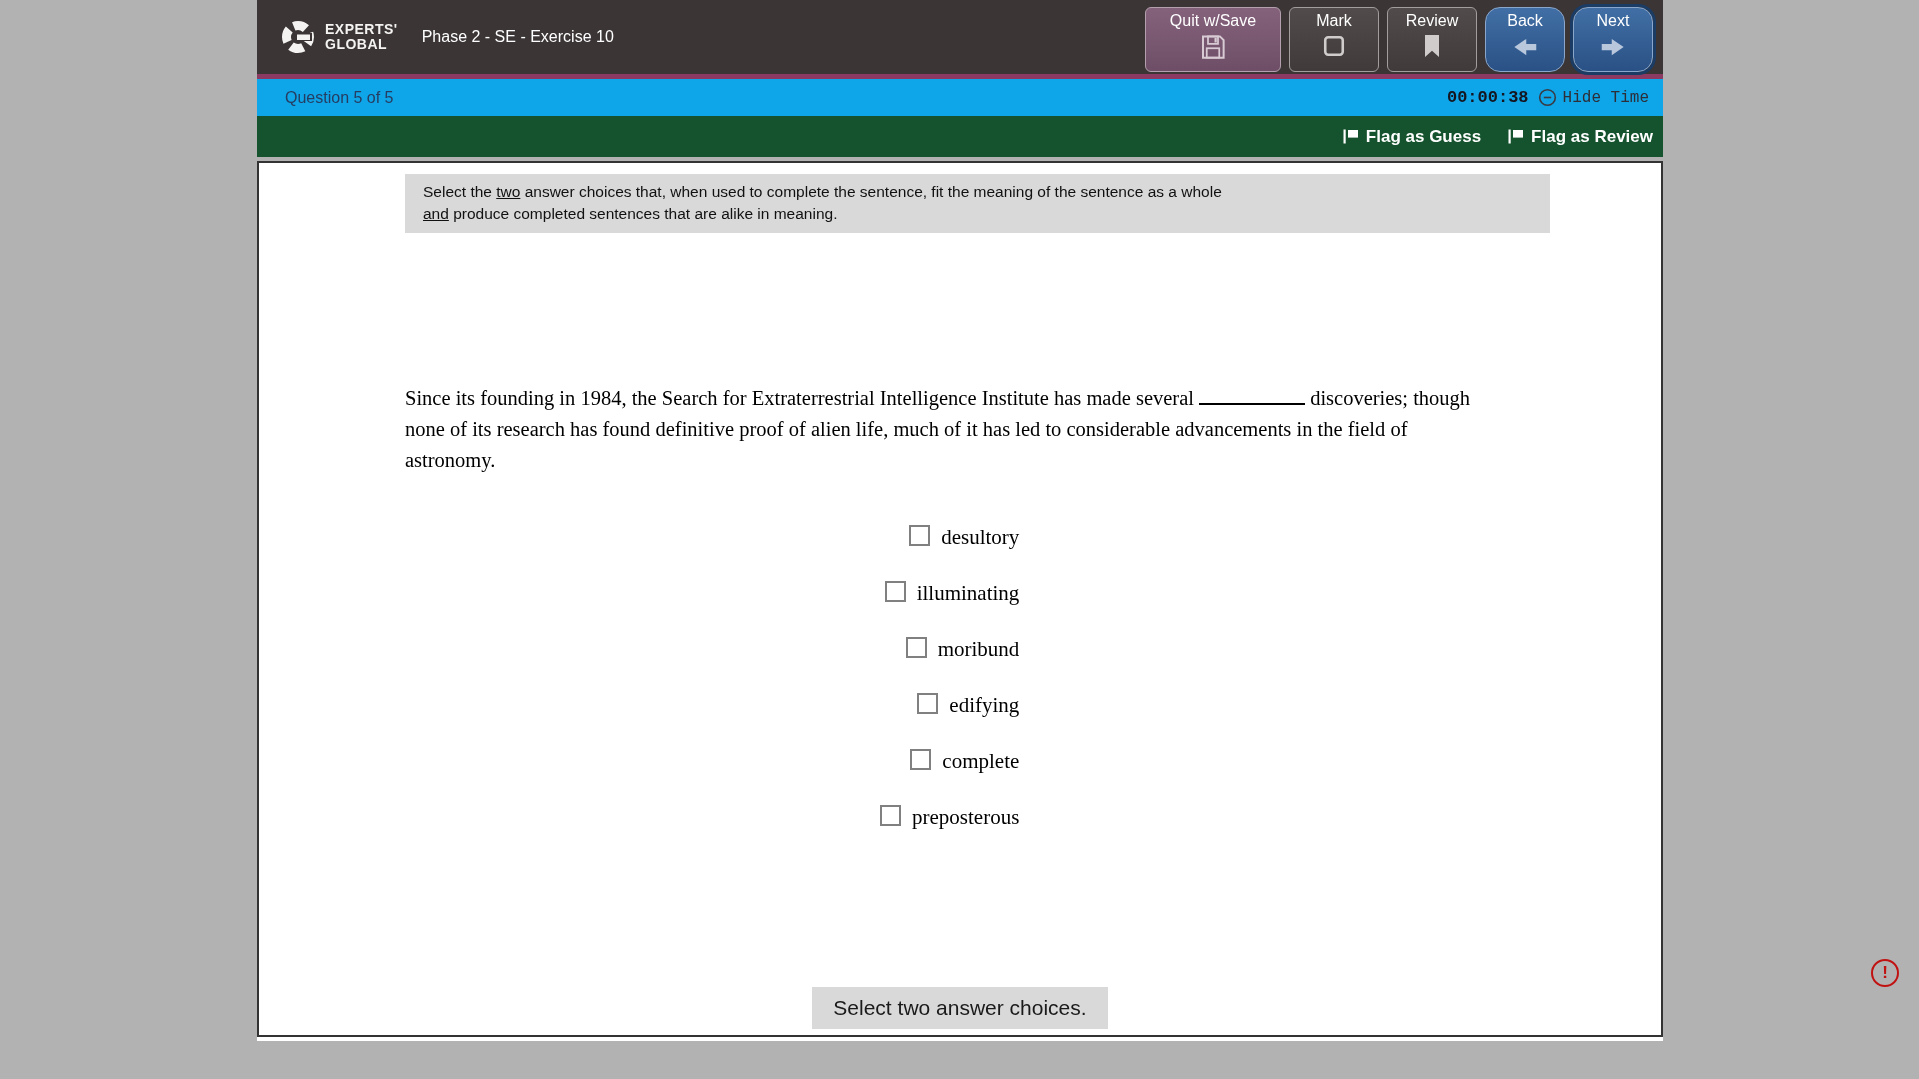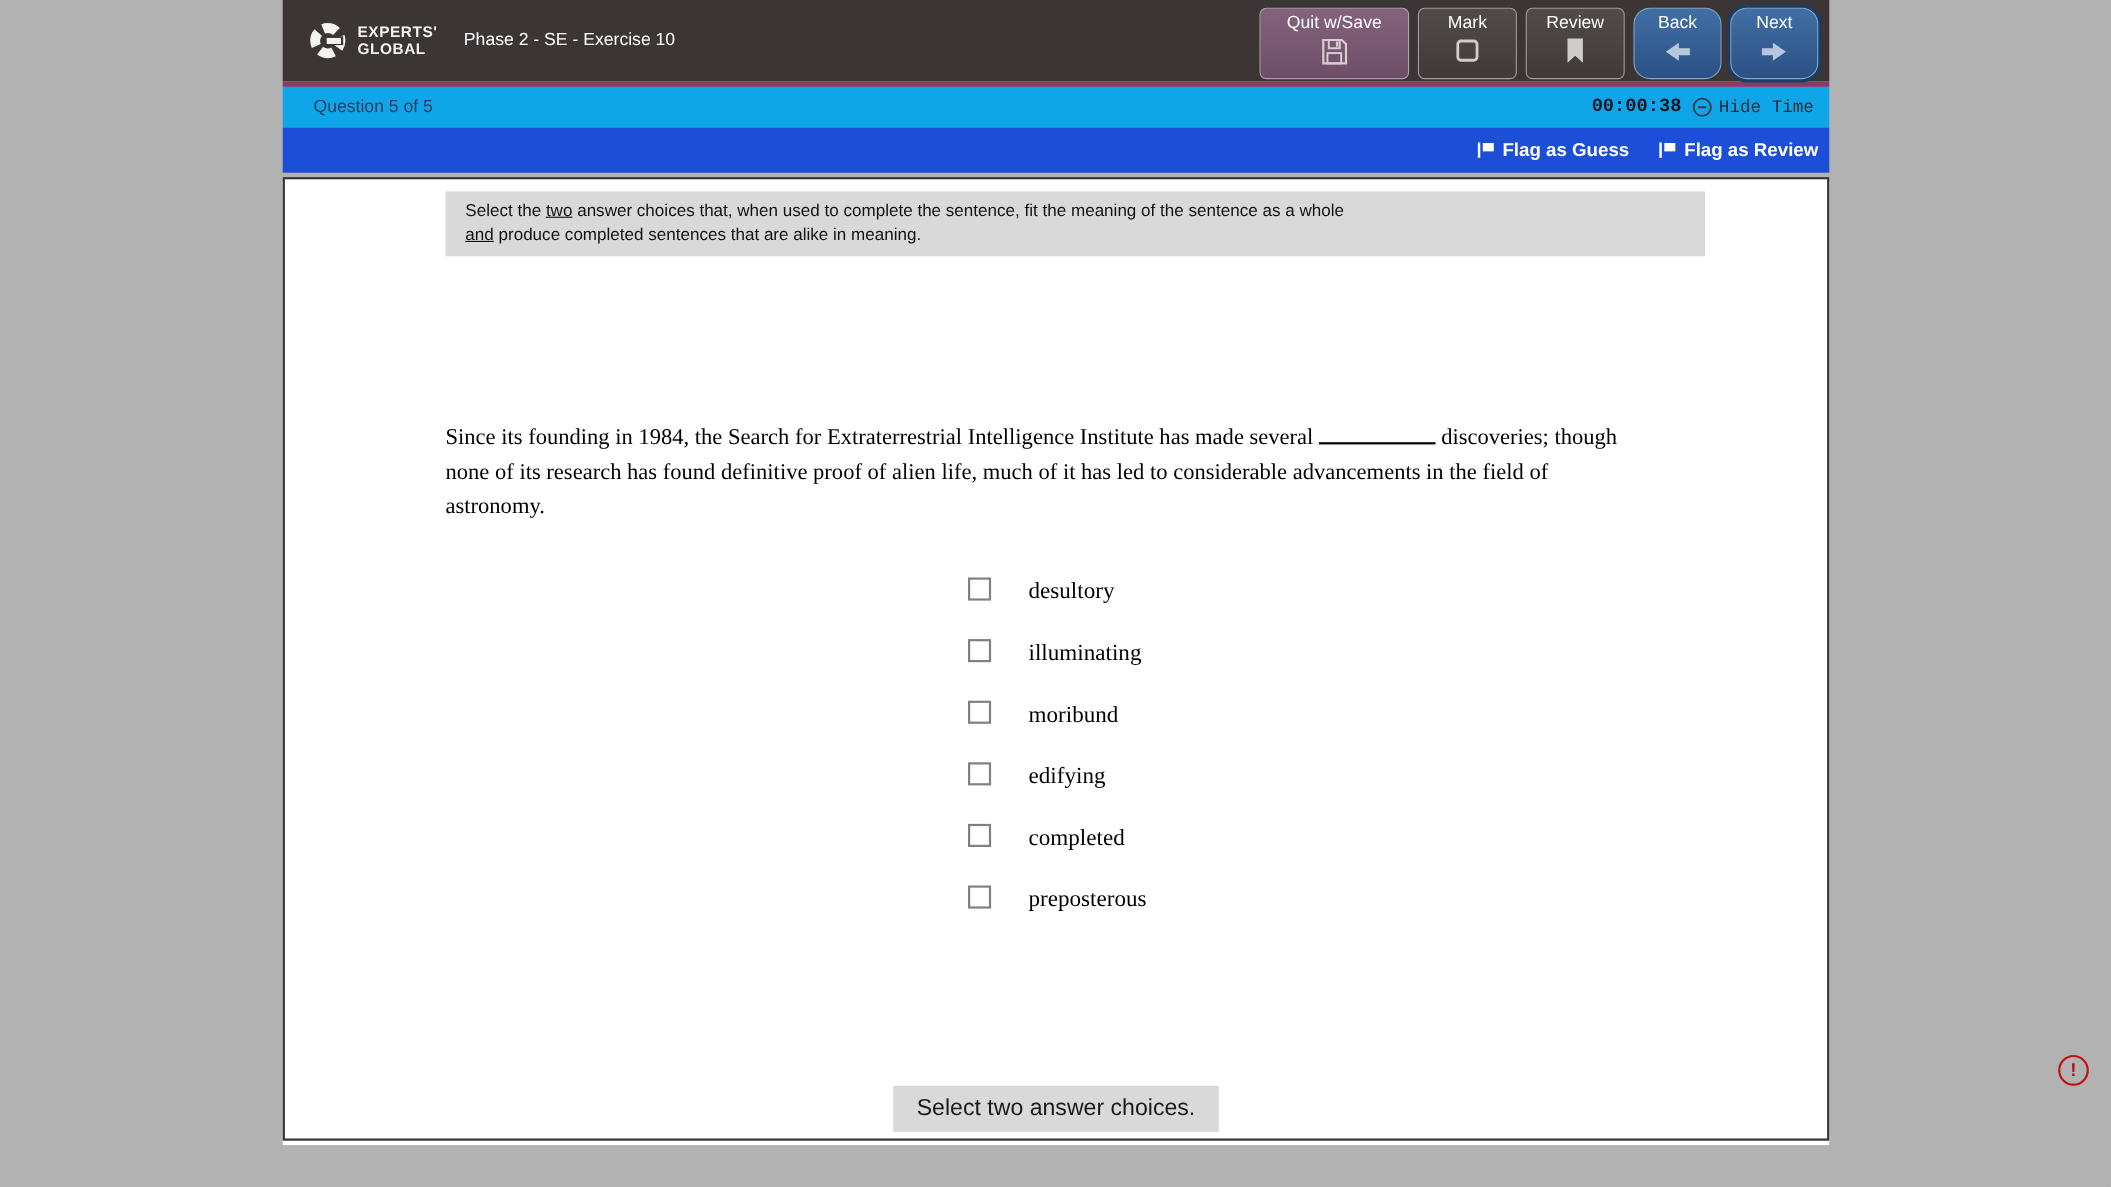--- a/index.html
+++ b/index.html
@@ -24,31 +24,31 @@
   .maroon-line { height:5px; background:#8c3a62; }
 
   
   .pinkbar { height:37px; background:#0ea5e9; display:flex; align-items:center; padding:0 14px 0 28px; }
   .q-progress { color:#263d61; font-size:16px; }
   .pink-right { margin-left:auto; display:flex; align-items:center; gap:9px;font-family:Liberation Mono, monospace; }
   .timer { font-size:17px; font-weight:bold; color:#15151f; }
   .hide-time { font-size:16px; color:#2e2e36; display:flex; align-items:center; gap:6px; cursor:pointer; }
 
   
-  .bluebar { height:41px; background:#1d4ed8; display:flex; align-items:center; justify-content:flex-end; gap:26px; padding-right:10px; }
+  .bluebar { height:41px; background:#14532d; display:flex; align-items:center; justify-content:flex-end; gap:26px; padding-right:10px; }
   .flag-item { color:#ffffff; font-size:17px; font-weight:bold; display:flex; align-items:center; gap:7px; cursor:pointer; }
 
   
   .content { position:relative; margin-top:4px; height:876px; background:#ffffff; border:2px solid #333333; box-shadow:0 4px 0 0 #ffffff; }
   .instruction-box { position:absolute; left:146px; top:11px; width:1145px; background:#d9d9d9; color:#111111; font-size:15.5px; line-height:22px; padding:7px 18px 8px 18px; }
   .instruction-box .u { text-decoration:underline; }
   .stem { position:absolute; left:146px; top:220px; width:1095px; font-family:"Liberation Serif", serif; font-size:20.5px; line-height:31px; color:#000; }
   .blank { display:inline-block; width:106px; border-bottom:2px solid #000; height:1em; vertical-align:baseline; margin-left:5px; }
   .choices { position:absolute; left:621px; top:362px; }
-  .choice-row { display:flex; align-items:center; gap:34px; height:21px; margin-bottom:35px; }
+  .choice-row { display:flex; align-items:center; gap:11px; height:21px; margin-bottom:35px;justify-content:flex-end; }
   .checkbox { width:21px; height:21px; background:#fff; border:2px solid #808080; flex:0 0 auto; cursor:pointer; }
   .choice-label { font-family:"Liberation Serif", serif; font-size:21px; color:#000; padding-top:3px; }
   .footer-note { position:absolute; left:553px; top:824px; width:296px; height:42px; background:#d9d9d9; color:#1a1a1a; font-size:21px; display:flex; align-items:center; justify-content:center; }
 
   
   .alert-badge { position:absolute; left:1871px; top:959px; width:28px; height:28px; border:2.5px solid #c11212; border-radius:50%; color:#c11212; font-weight:bold; font-size:17px; display:flex; align-items:center; justify-content:center; background:transparent; }
 
   svg { display:block; }
 </style>
 </head>
@@ -185,21 +185,21 @@
         <div class="choice-row">
           <span class="checkbox" role="checkbox" aria-checked="false"></span>
           <span class="choice-label">moribund</span>
         </div>
         <div class="choice-row">
           <span class="checkbox" role="checkbox" aria-checked="false"></span>
           <span class="choice-label">edifying</span>
         </div>
         <div class="choice-row">
           <span class="checkbox" role="checkbox" aria-checked="false"></span>
-          <span class="choice-label">completed</span>
+          <span class="choice-label">complete</span>
         </div>
         <div class="choice-row">
           <span class="checkbox" role="checkbox" aria-checked="false"></span>
           <span class="choice-label">preposterous</span>
         </div>
       </div>
 
       <div class="footer-note">Select two answer choices.</div>
     </div>
   </div>

